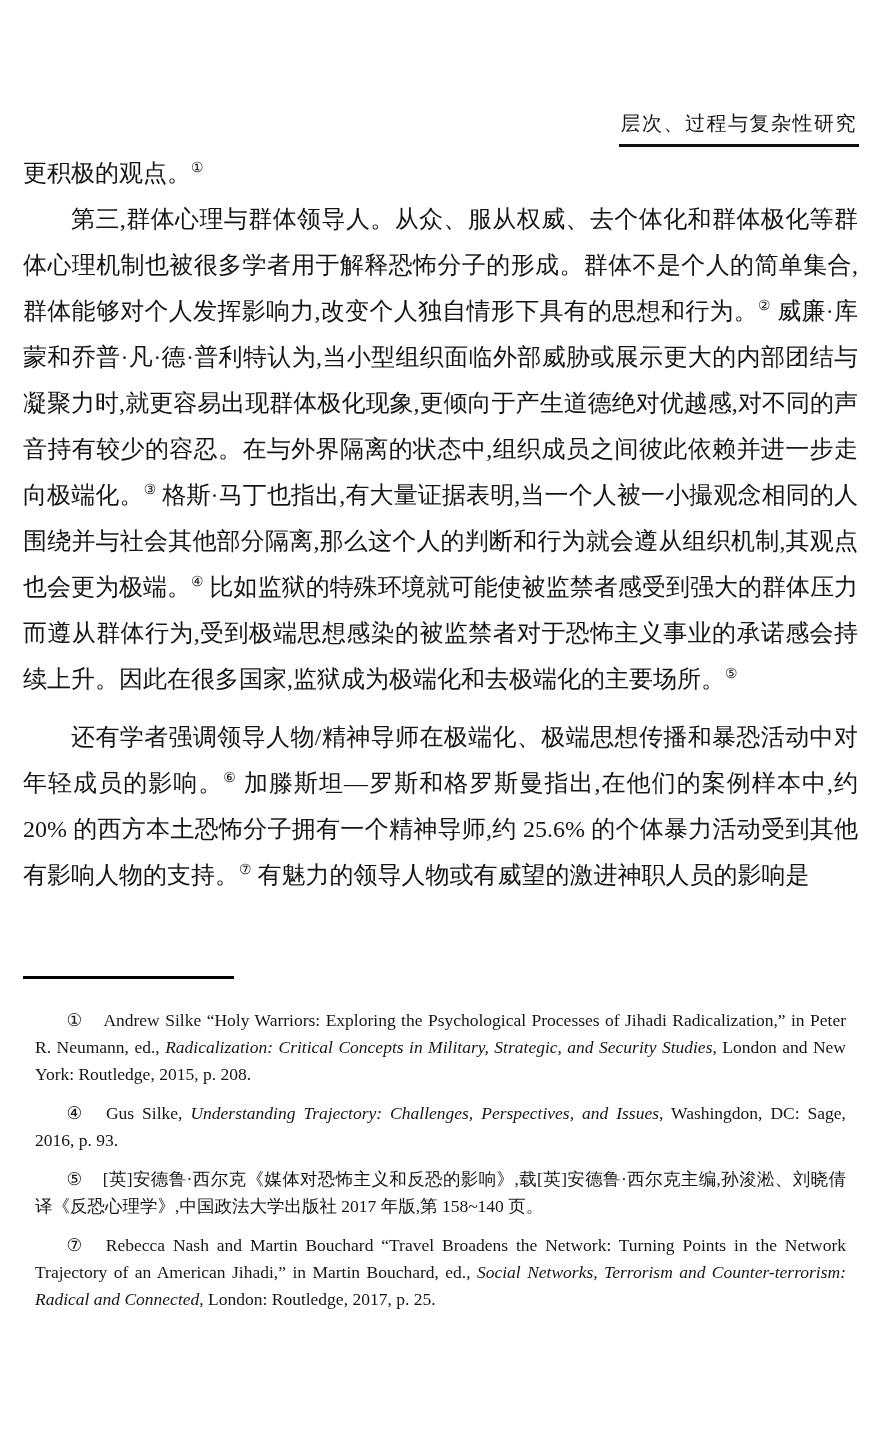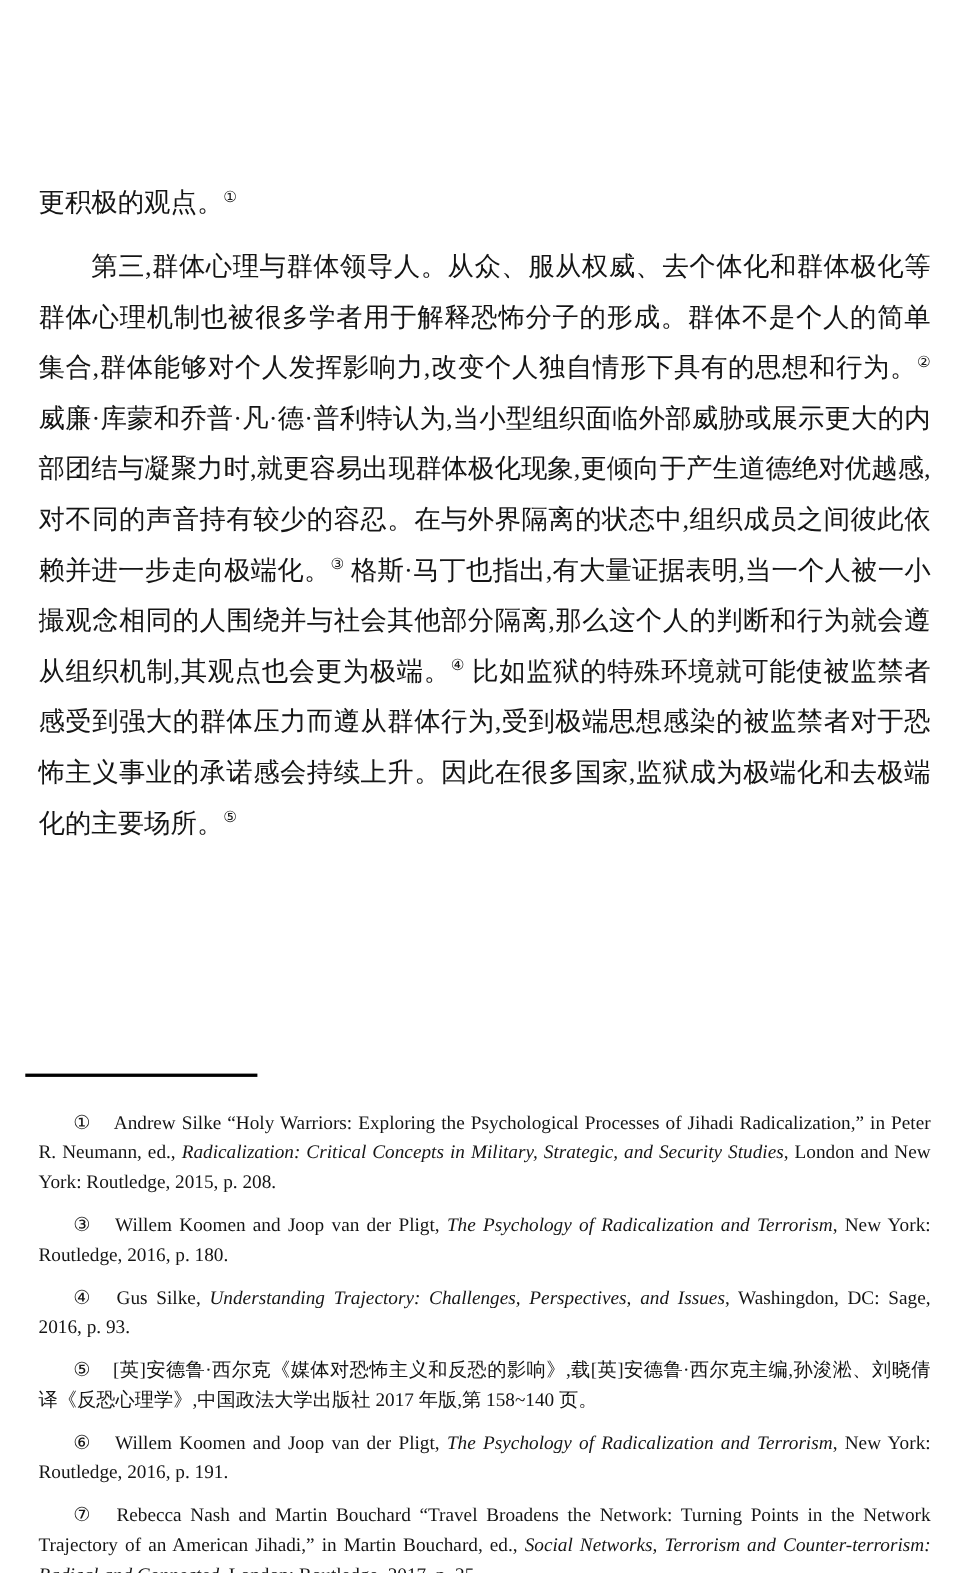--- a/index.html
+++ b/index.html
@@ -21,21 +21,21 @@
     white-space:nowrap;
   }
   .body-text{
     position:absolute;
     top:150px;left:23px;right:25px;
     font-size:24px;
     line-height:46px;
     text-align:justify;
     text-justify:inter-ideograph;
   }
-  .para{margin:12px;}
+  .para{margin:0;}
   .para.indent{text-indent:2em;}
   .body-text .para:nth-child(3){margin-top:12px;}
   .sup{
     font-size:0.58em;
     vertical-align:0.62em;
     line-height:0;
   }
   .fn-rule{
     position:absolute;
     left:23px;top:976px;
@@ -51,30 +51,32 @@
   }
   .fn{margin:12px;text-indent:1.8em;}
   .fn-num{margin-right:1.15em;}
   .italic{font-style:italic;}
 </style>
 </head>
 <body>
 
 <div class="page">
 
+  <div class="running-head">
+    <span>层次、过程与复杂性研究</span>
+  </div>
 
   <div class="body-text">
       <p class="para"><span>更积极的观点。</span><span class="sup">①</span></p>
       <p class="para indent"><span>第三,群体心理与群体领导人。从众、服从权威、去个体化和群体极化等群体心理机制也被很多学者用于解释恐怖分子的形成。群体不是个人的简单集合,群体能够对个人发挥影响力,改变个人独自情形下具有的思想和行为。</span><span class="sup">②</span><span> 威廉·库蒙和乔普·凡·德·普利特认为,当小型组织面临外部威胁或展示更大的内部团结与凝聚力时,就更容易出现群体极化现象,更倾向于产生道德绝对优越感,对不同的声音持有较少的容忍。在与外界隔离的状态中,组织成员之间彼此依赖并进一步走向极端化。</span><span class="sup">③</span><span> 格斯·马丁也指出,有大量证据表明,当一个人被一小撮观念相同的人围绕并与社会其他部分隔离,那么这个人的判断和行为就会遵从组织机制,其观点也会更为极端。</span><span class="sup">④</span><span> 比如监狱的特殊环境就可能使被监禁者感受到强大的群体压力而遵从群体行为,受到极端思想感染的被监禁者对于恐怖主义事业的承诺感会持续上升。因此在很多国家,监狱成为极端化和去极端化的主要场所。</span><span class="sup">⑤</span></p>
+      <p class="para indent"><span>还有学者强调领导人物/精神导师在极端化、极端思想传播和暴恐活动中对年轻成员的影响。</span><span class="sup">⑥</span><span> 加滕斯坦—罗斯和格罗斯曼指出,在他们的案例样本中,约 20% 的西方本土恐怖分子拥有一个精神导师,约 25.6% 的个体暴力活动受到其他有影响人物的支持。</span><span class="sup">⑦</span><span> 有魅力的领导人物或有威望的激进神职人员的影响是</span></p>
     </div>
 
   <div class="fn-rule"></div>
 
   <div class="footnotes">
       <p class="fn"><span class="fn-num">①</span><span>Andrew Silke  “Holy Warriors: Exploring the Psychological Processes of Jihadi Radicalization,” in Peter R. Neumann, ed., </span><span class="italic">Radicalization: Critical Concepts in Military, Strategic, and Security Studies</span><span>, London and New York: Routledge, 2015, p. 208.</span></p>
-      <p class="fn"><span class="fn-num">③</span><span>Willem Koomen and Joop van der Pligt, </span><span class="italic">The Psychology of Radicalization and Terrorism</span><span>, New York: Routledge, 2016, p. 180.</span></p>
       <p class="fn"><span class="fn-num">④</span><span>Gus Silke, </span><span class="italic">Understanding Trajectory: Challenges, Perspectives, and Issues</span><span>, Washingdon, DC: Sage, 2016, p. 93.</span></p>
       <p class="fn"><span class="fn-num">⑤</span><span>[英]安德鲁·西尔克《媒体对恐怖主义和反恐的影响》,载[英]安德鲁·西尔克主编,孙浚淞、刘晓倩译《反恐心理学》,中国政法大学出版社 2017 年版,第 158~140 页。</span></p>
-      <p class="fn"><span class="fn-num">⑥</span><span>Willem Koomen and Joop van der Pligt, </span><span class="italic">The Psychology of Radicalization and Terrorism</span><span>, New York: Routledge, 2016, p. 191.</span></p>
       <p class="fn"><span class="fn-num">⑦</span><span>Rebecca Nash and Martin Bouchard  “Travel Broadens the Network: Turning Points in the Network Trajectory of an American Jihadi,” in Martin Bouchard, ed., </span><span class="italic">Social Networks, Terrorism and Counter-terrorism: Radical and Connected</span><span>, London: Routledge, 2017, p. 25.</span></p>
     </div>
 
 </div>
 
 </body></html>

